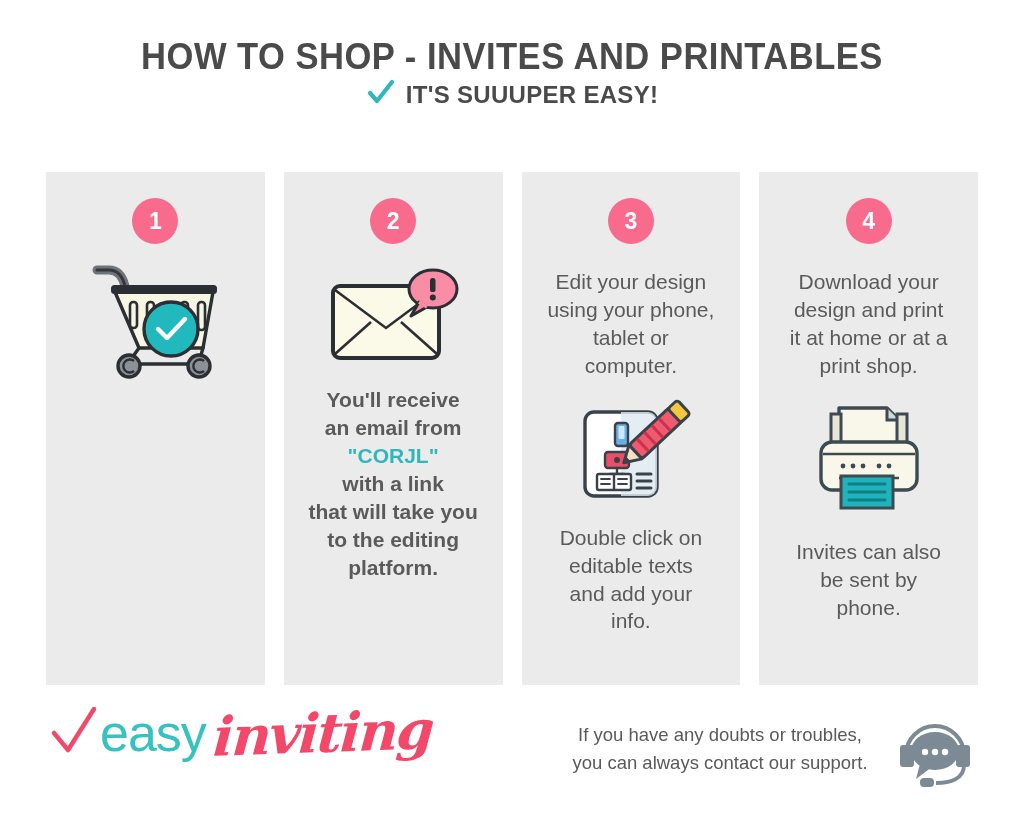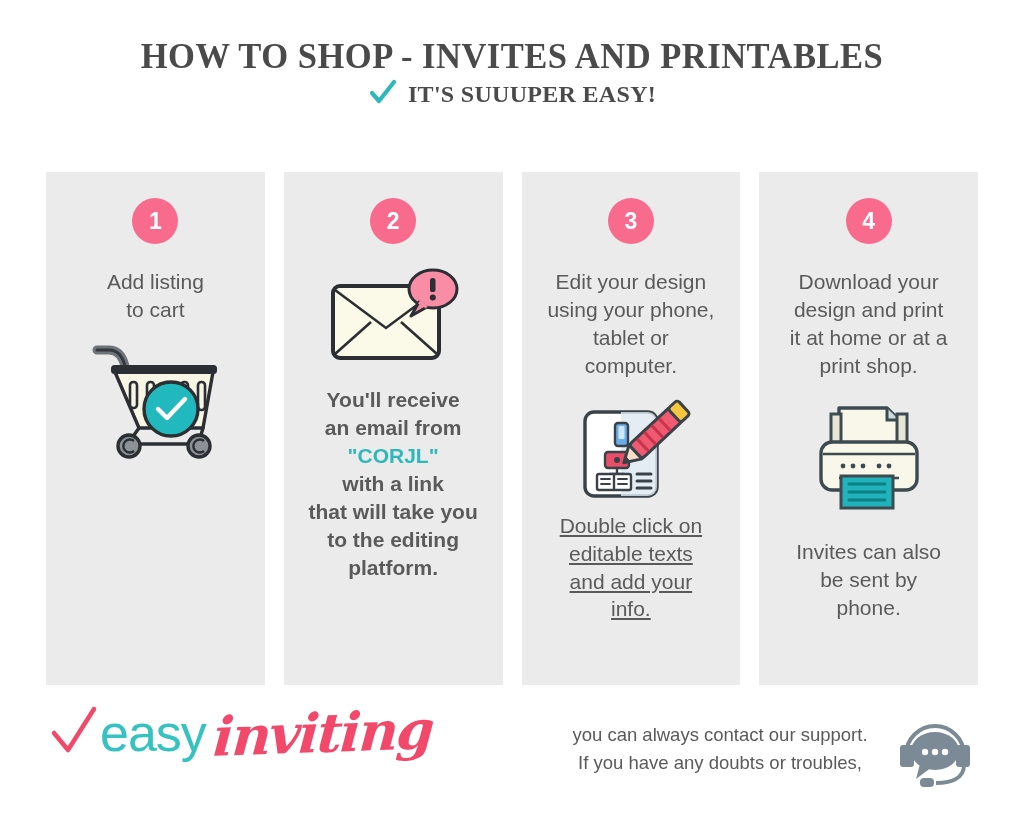--- a/index.html
+++ b/index.html
@@ -13,21 +13,20 @@
     font-family: "Liberation Sans", sans-serif;
     color: #5a5a5a;
     overflow: hidden;
     position: relative;
   }
 
   
   #header {
     padding-top: 38px;
     text-align: center;
-    font-family: Liberation Serif, serif;
   }
   #page-title {
     font-size: 36px;
     font-weight: 700;
     letter-spacing: 0.5px;
     color: #4a4a4a;
     line-height: 1.05;
     margin: 0;
     font-stretch: condensed;
     transform: scaleX(0.96);
@@ -95,21 +94,21 @@
     justify-content: center;
   }
   .teal-word { color: #2eb8bc; }
 
   
   .c1 .icon-wrap { margin-top: 12px; }
   .c1 .bottom    { margin-top: 28px; }
   .c2 .icon-wrap { margin-top: 22px; }
   .c2 .bottom    { margin-top: 20px; font-weight: bold; }
   .c3 .icon-wrap { margin-top: 12px; }
-  .c3 .bottom    { margin-top: 8px; text-decoration: underline; }
+  .c3 .bottom    { margin-top: 20px; }
   .c4 .icon-wrap { margin-top: 20px; }
   .c4 .bottom    { margin-top: 28px; }
 
   
   #footer {
     position: absolute;
     top: 693px;
     left: 0;
     width: 1024px;
     height: 126px;
@@ -173,22 +172,20 @@
       </svg>
     </span>
     <span id="subtitle-text">IT'S SUUUPER EASY!</span>
   </div>
 </div>
 
 <div id="steps">
 
   <div class="step-panel c1">
     <div class="step-badge">1</div>
-    <div class="step-text top">Add listing
-to cart</div>
 
     <div class="icon-wrap step-icon">
       <svg width="140" height="125" viewBox="0 0 140 125">
 
         <path d="M12 14 L24 14 C34 14 38 22 40 30" fill="none" stroke="#6e7479" stroke-width="9" stroke-linecap="round"></path>
         <path d="M12 14 L24 14 C34 14 38 22 40 30" fill="none" stroke="#2b2e33" stroke-width="3" stroke-linecap="round" opacity="0.85"></path>
 
         <path d="M30 36 L128 36 L118 92 L54 92 Z" fill="#f7f5e4" stroke="#2b2e33" stroke-width="3.4" stroke-linejoin="round"></path>
 
         <rect x="26" y="29" width="106" height="9" rx="3.5" fill="#2b2e33"></rect>
@@ -343,22 +340,22 @@
     <span>
       <svg width="52" height="56" viewBox="0 0 52 56">
         <path d="M6 30 L20 47 L46 6" fill="none" stroke="#f2496b" stroke-width="4.5" stroke-linecap="round" stroke-linejoin="round"></path>
       </svg>
     </span>
     <span id="logo-easy">easy</span>
     <span id="logo-inviting">inviting</span>
   </div>
 
   <div id="support">
+    <div class="support-line">If you have any doubts or troubles,</div>
     <div class="support-line">you can always contact our support.</div>
-    <div class="support-line">If you have any doubts or troubles,</div>
   </div>
 
   <div id="support-icon">
     <svg width="86" height="86" viewBox="0 0 86 86">
 
       <path d="M14 48 A29 29 0 0 1 72 48" fill="none" stroke="#7b8a95" stroke-width="4"></path>
 
       <rect x="8" y="38" width="14" height="22" rx="3" fill="#7b8a95"></rect>
       <rect x="64" y="38" width="14" height="22" rx="3" fill="#7b8a95"></rect>
 

